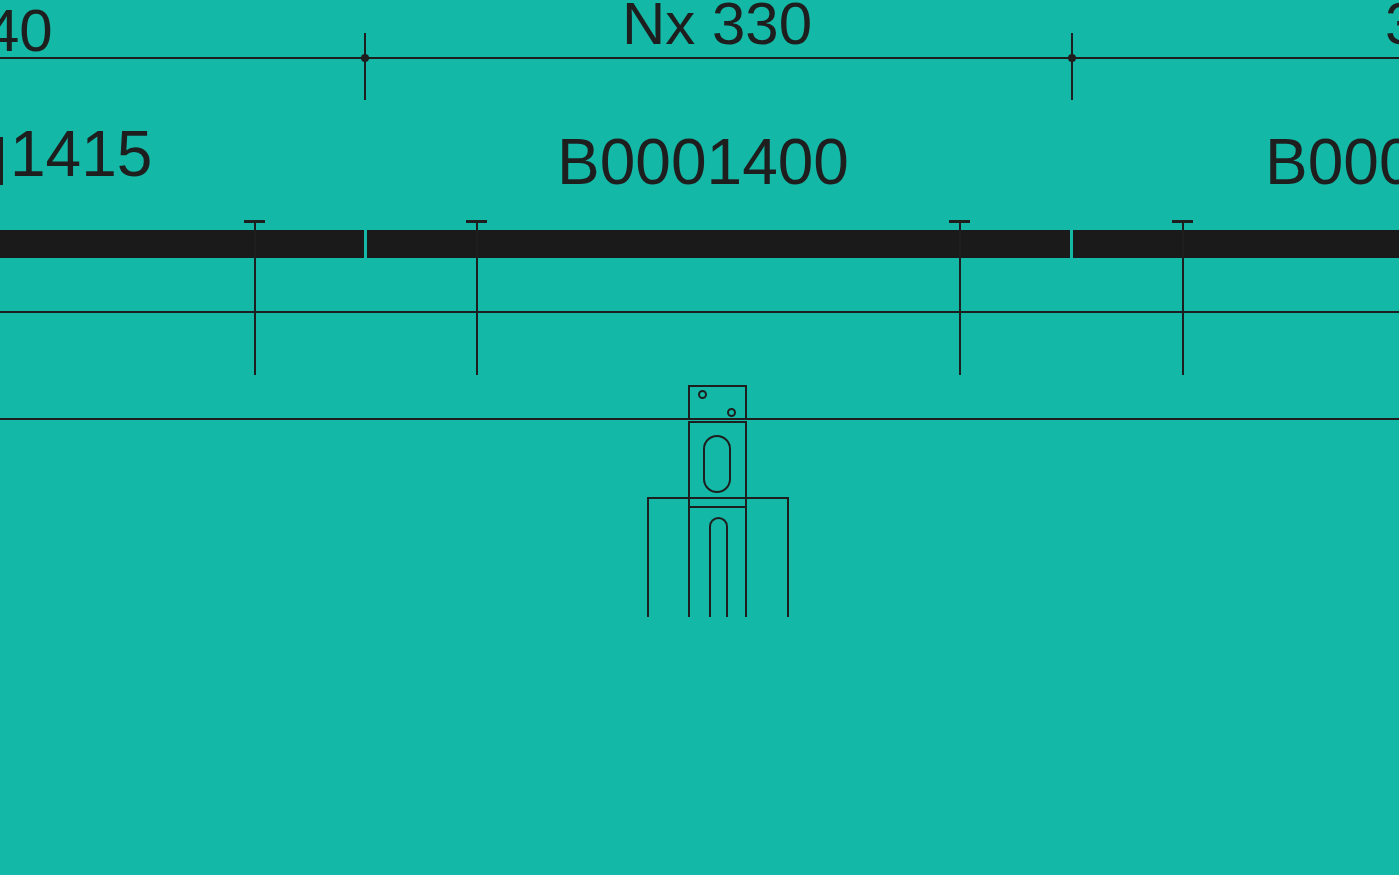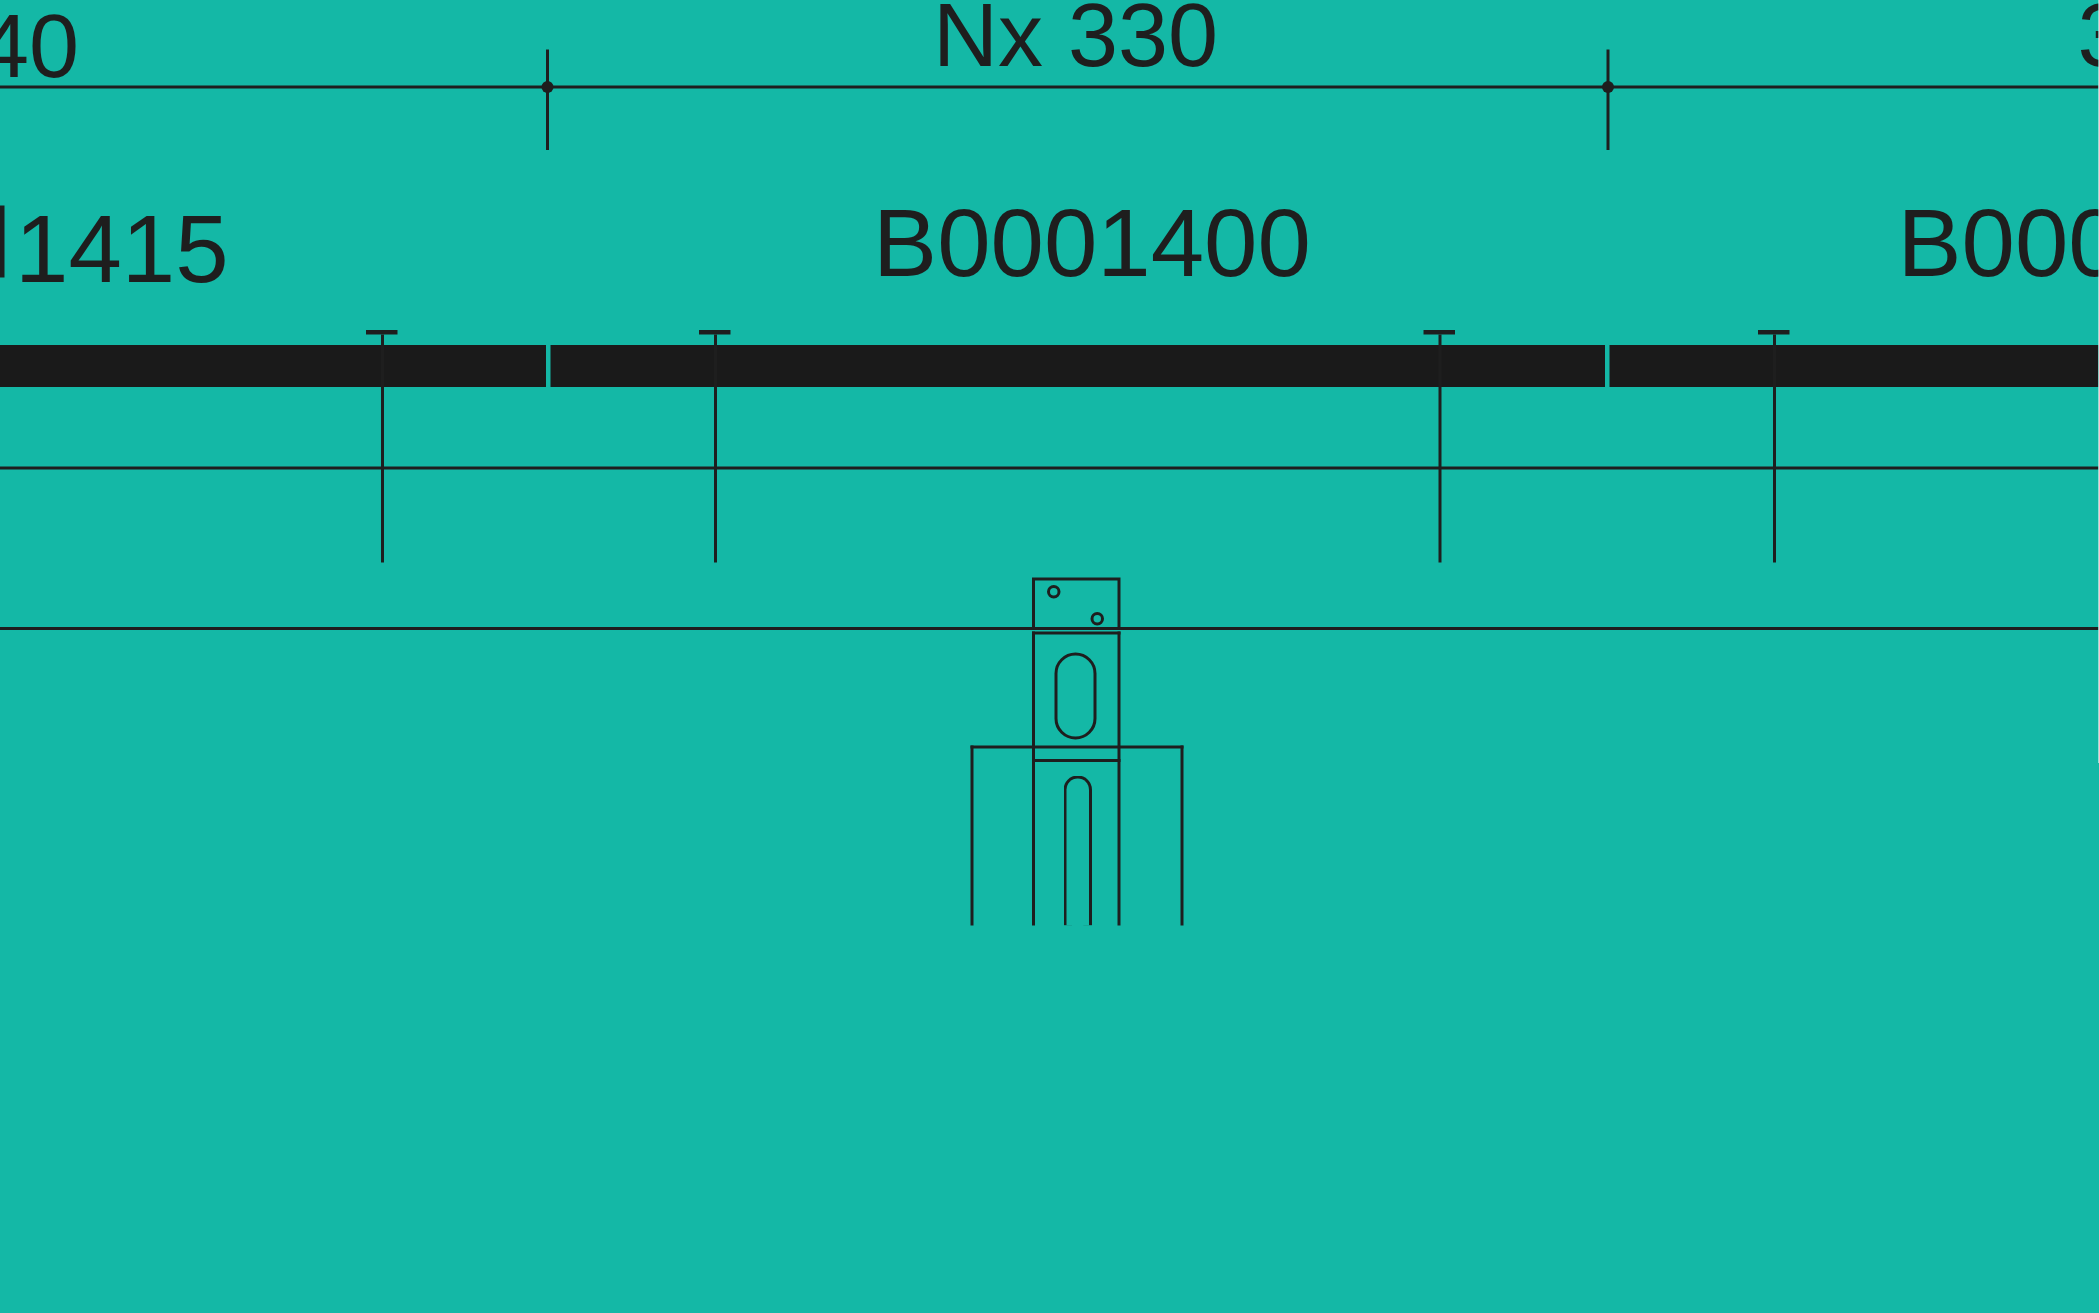--- a/index.html
+++ b/index.html
@@ -67,23 +67,23 @@
   <div class="dot" style="left:1068px; top:54px;"></div>
 
   <div class="txt dim-txt" style="left:-14px; top:1px;">40</div>
 
   <div class="txt dim-txt center-box" style="left:517px; top:-6px; width:400px;">Nx 330</div>
 
   <div class="txt dim-txt" style="left:1385px; top:-6px;">3</div>
 
   <div class="abs ink" style="left:0; top:137px; width:3px; height:48px;"></div>
 
-  <div class="txt big-txt" style="left:10px; top:134px;">1415</div>
+  <div class="txt big-txt" style="left:10px; top:122px;">1415</div>
 
-  <div class="txt big-txt center-box" style="left:528px; top:130px; width:400px;">B0001400</div>
+  <div class="txt big-txt center-box" style="left:503px; top:130px; width:400px;">B0001400</div>
 
   <div class="txt big-txt" style="left:1265px; top:130px;">B000</div>
 
   <div class="rail" style="left:0; width:364px;"></div>
   <div class="rail" style="left:367px; width:703px;"></div>
   <div class="rail" style="left:1073px; width:326px;"></div>
 
   <div>
     <div class="abs ink" style="left:244px; top:220px; width:21px; height:3px;"></div>
     <div class="abs ink" style="left:254px; top:223px; width:2px; height:152px;"></div>

